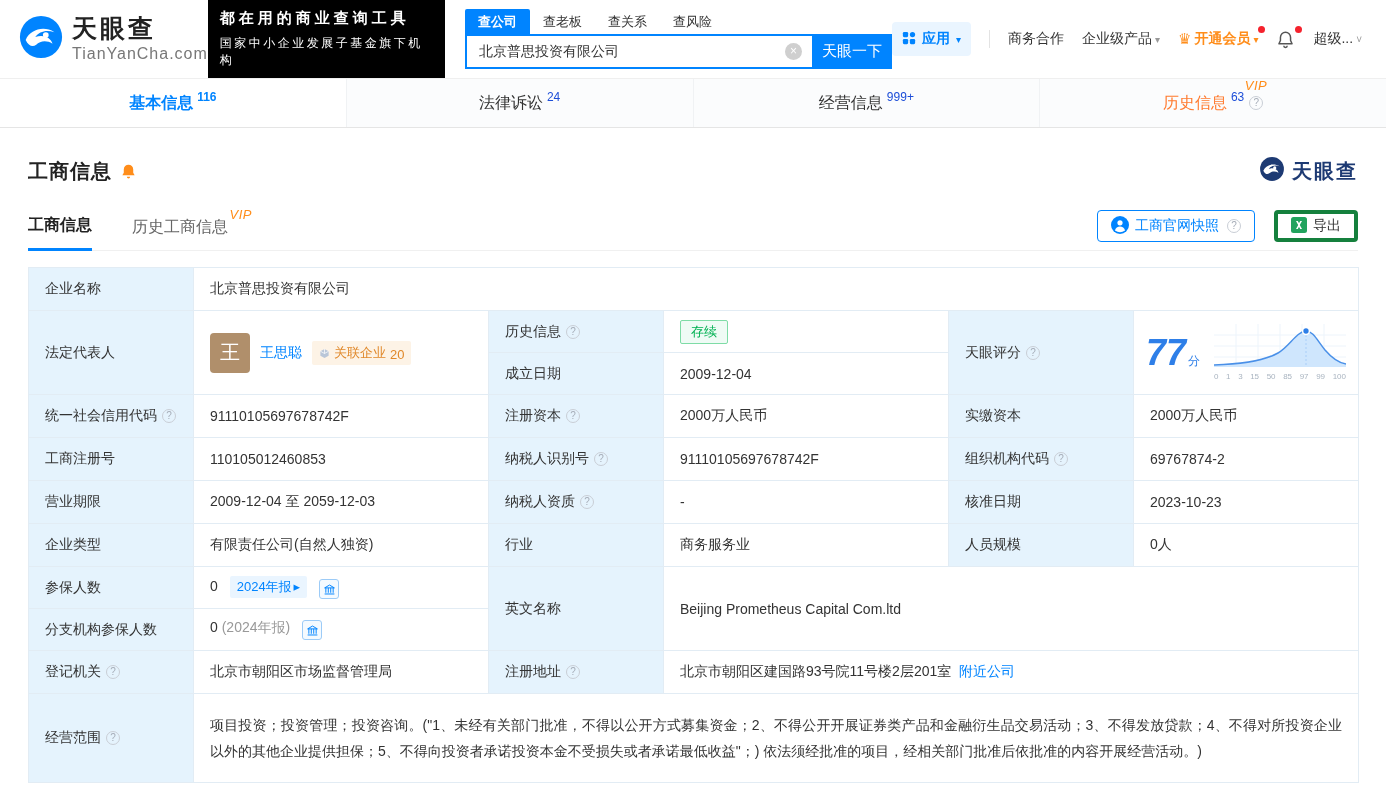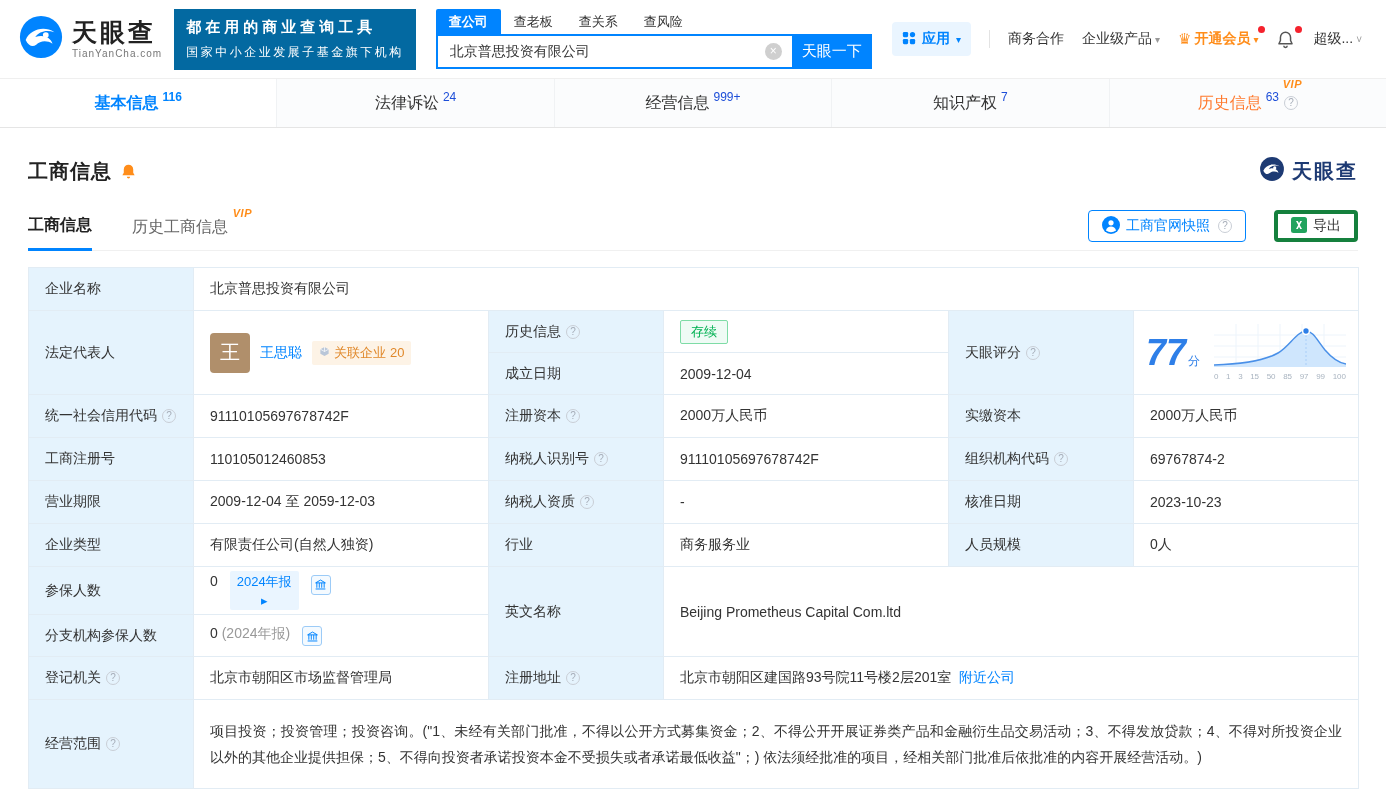--- a/index.html
+++ b/index.html
@@ -4,22 +4,22 @@
 <style>
   * { box-sizing: border-box; margin: 0; padding: 0; }
   html,body { width:1386px; height:798px; overflow:hidden; background:#fff;
     font-family:"Liberation Sans","DejaVu Sans",sans-serif; color:#333; }
   .page { width:1386px; height:798px; background:#fff; }
 
   
   .header { height:78px; display:flex; align-items:center; padding:0 24px 0 18px; background:#fff; }
   .logo { display:flex; align-items:center; gap:8px; cursor:pointer; }
   .logo-title { font-size:25px; font-weight:bold; color:#222; letter-spacing:3px; line-height:1.1; }
-  .logo-sub { font-size:10px; color:#777; letter-spacing:1px; margin-top:2px; }
-  .banner { margin-left:12px; background:#0369a1; color:#fff; padding:9px 12px; }
+  .logo-sub { font-size:16px; color:#777; letter-spacing:1px; margin-top:2px; }
+  .banner { background:#000000; color:#fff; padding:9px 12px; }
   .banner-l1 { font-size:15px; font-weight:bold; letter-spacing:4px; }
   .banner-l2 { font-size:12px; letter-spacing:2.5px; margin-top:7px; }
 
   .search-area { margin-left:20px; width:436px; }
   .search-tabs { display:flex; font-size:13px; height:25px; }
   .stab { padding:4px 13px; cursor:pointer; color:#333; }
   .stab.active { background:#0084FF; color:#fff; font-weight:bold; border-radius:2px 2px 0 0; }
   .search-row { display:flex; height:35px; }
   .search-input-wrap { position:relative; flex:1; }
   .search-input-wrap input { width:100%; height:35px; border:2px solid #0084FF; border-right:none;
@@ -47,72 +47,72 @@
   
   .tabbar { display:flex; height:50px; border-top:1px solid #EFEFEF; border-bottom:1px solid #E5E5E5; background:#FBFCFD; }
   .tab { flex:1; display:flex; align-items:center; justify-content:center; font-size:16px; color:#333;
     border-right:1px solid #F0F2F4; cursor:pointer; position:relative; }
   .tab:last-child { border-right:none; }
   .tab.active { background:#fff; color:#0084FF; font-weight:bold; }
   .tab .count { font-size:12px; color:#1d4ed8; margin-left:4px; position:relative; top:-6px; }
   .tab.active .count { color:#0084FF; }
   .tab.history { color:#FF7A2F; }
   .tab-inner { position:relative; display:flex; align-items:center; }
-  .vip-tag { position:absolute; top:-15px; right:-4px; color:#FF8D1A; font-size:11px;
-    font-weight:bold; font-style:italic; letter-spacing:.5px; }
+  .vip-tag { position:absolute; top:-15px; right:-4px; color:#FF8D1A; font-size:13px;
+    font-weight:normal; font-style:italic; letter-spacing:.5px; }
 
   
   .help { display:inline-block; width:14px; height:14px; line-height:12px; border:1px solid #C9CED6;
     border-radius:50%; color:#A6ADB8; font-size:10px; text-align:center; margin-left:5px;
     vertical-align:1px; cursor:pointer; background:transparent; }
 
   
   .content { padding:28px 28px 0; }
   .section-head { display:flex; align-items:center; }
   .section-title { font-size:20px; font-weight:bold; color:#222; letter-spacing:1px; }
   .section-bell { margin-left:8px; display:flex; cursor:pointer; }
   .brand-right { margin-left:auto; display:flex; align-items:center; gap:7px; }
   .brand-right .brand-text { font-size:20px; font-weight:bold; color:#1D3A73; letter-spacing:2px; }
 
   .subtab-row { display:flex; align-items:flex-end; margin-top:24px; border-bottom:1px solid #F0F0F0; }
   .subtab { font-size:16px; color:#666; padding-bottom:12px; margin-right:40px; cursor:pointer; position:relative; }
   .subtab.active { color:#222; font-weight:bold; border-bottom:3px solid #0084FF; margin-bottom:-1px; }
   .subtab .vip-tag { top:-10px; right:-24px; }
-  .head-actions { margin-left:auto; display:flex; gap:28px; padding-bottom:8px; }
+  .head-actions { margin-left:auto; display:flex; gap:19px; padding-bottom:8px; }
   .btn { height:32px; border-radius:4px; display:flex; align-items:center; gap:6px; padding:0 13px;
     font-size:14px; background:#fff; cursor:pointer; font-family:inherit; }
   .btn-snapshot { border:1px solid #0084FF; color:#0084FF; }
   .btn-snapshot .help { margin-left:2px; }
   .btn-export { border:4px solid #15803d; color:#333; }
 
   
   table.info { border-collapse:collapse; table-layout:fixed; width:1330px; margin-top:16px; }
   .info td { border:1px solid #E2ECF4; font-size:14px; color:#333; padding:4px 16px; height:43px; vertical-align:middle; }
   .info td.lbl { background:#E5F3FD; }
   .info td.r2 { height:42px; }
   .link { color:#0084FF; cursor:pointer; text-decoration:none; }
   .gray { color:#999; }
 
   .legal-cell { display:flex; align-items:center; gap:10px; }
   .avatar { width:40px; height:40px; border-radius:4px; background:#B08F6B; color:#fff; font-size:20px;
     display:flex; align-items:center; justify-content:center; flex:0 0 40px; cursor:pointer; }
-  .related-badge { display:inline-flex; align-items:center; gap:4px; background:#FDF3E6;
+  .related-badge { display:inline-flex; align-items:flex-end; gap:4px; background:#FDF3E6;
     border-radius:2px; padding:3px 7px; font-size:13px; color:#E0882A; cursor:pointer; }
 
   .status-badge { display:inline-block; border:1px solid #7EDCA6; background:#EFFBF5; color:#00B152;
     font-size:13px; padding:2px 10px; border-radius:2px; }
 
   .score-cell-inner { display:flex; align-items:center; justify-content:space-between; }
   .score-num { color:#2E7FE8; font-size:36px; font-weight:bold; font-style:italic; line-height:1; }
   .score-unit { color:#2E7FE8; font-size:12px; margin-left:2px; }
   .chart-box { width:132px; }
   .chart-ticks { display:flex; justify-content:space-between; font-size:8px; color:#A9B4C0; margin-top:1px; }
 
   .chip-link { display:inline-flex; align-items:center; gap:2px; background:#EAF5FF; color:#0084FF;
-    font-size:13px; padding:2px 7px; border-radius:2px; margin-left:8px; cursor:pointer;flex-direction:column; }
+    font-size:13px; padding:2px 7px; border-radius:2px; margin-left:8px; cursor:pointer; }
   .icon-chip { display:inline-flex; align-items:center; justify-content:center; width:20px; height:20px;
     border:1px solid #9CCBF7; background:#F4FAFF; border-radius:3px; margin-left:8px;
     vertical-align:-5px; cursor:pointer; }
 
   .scope-text { line-height:26px; padding:6px 0; text-align:justify; }
   td.scope-cell { padding-top:12px; padding-bottom:12px; }
 </style>
 </head>
 <body>
 
@@ -205,26 +205,20 @@
     <div class="tab">
       <span class="tab-inner">
         <span>法律诉讼</span>
         <span class="count">24</span>
       </span>
     </div>
     <div class="tab">
       <span class="tab-inner">
         <span>经营信息</span>
         <span class="count">999+</span>
-      </span>
-    </div>
-    <div class="tab">
-      <span class="tab-inner">
-        <span>知识产权</span>
-        <span class="count">7</span>
       </span>
     </div>
     <div class="tab history">
       <span class="tab-inner">
         <span class="vip-tag">VIP</span>
         <span>历史信息</span>
         <span class="count">63</span>
         <span class="help">?</span>
       </span>
     </div>

